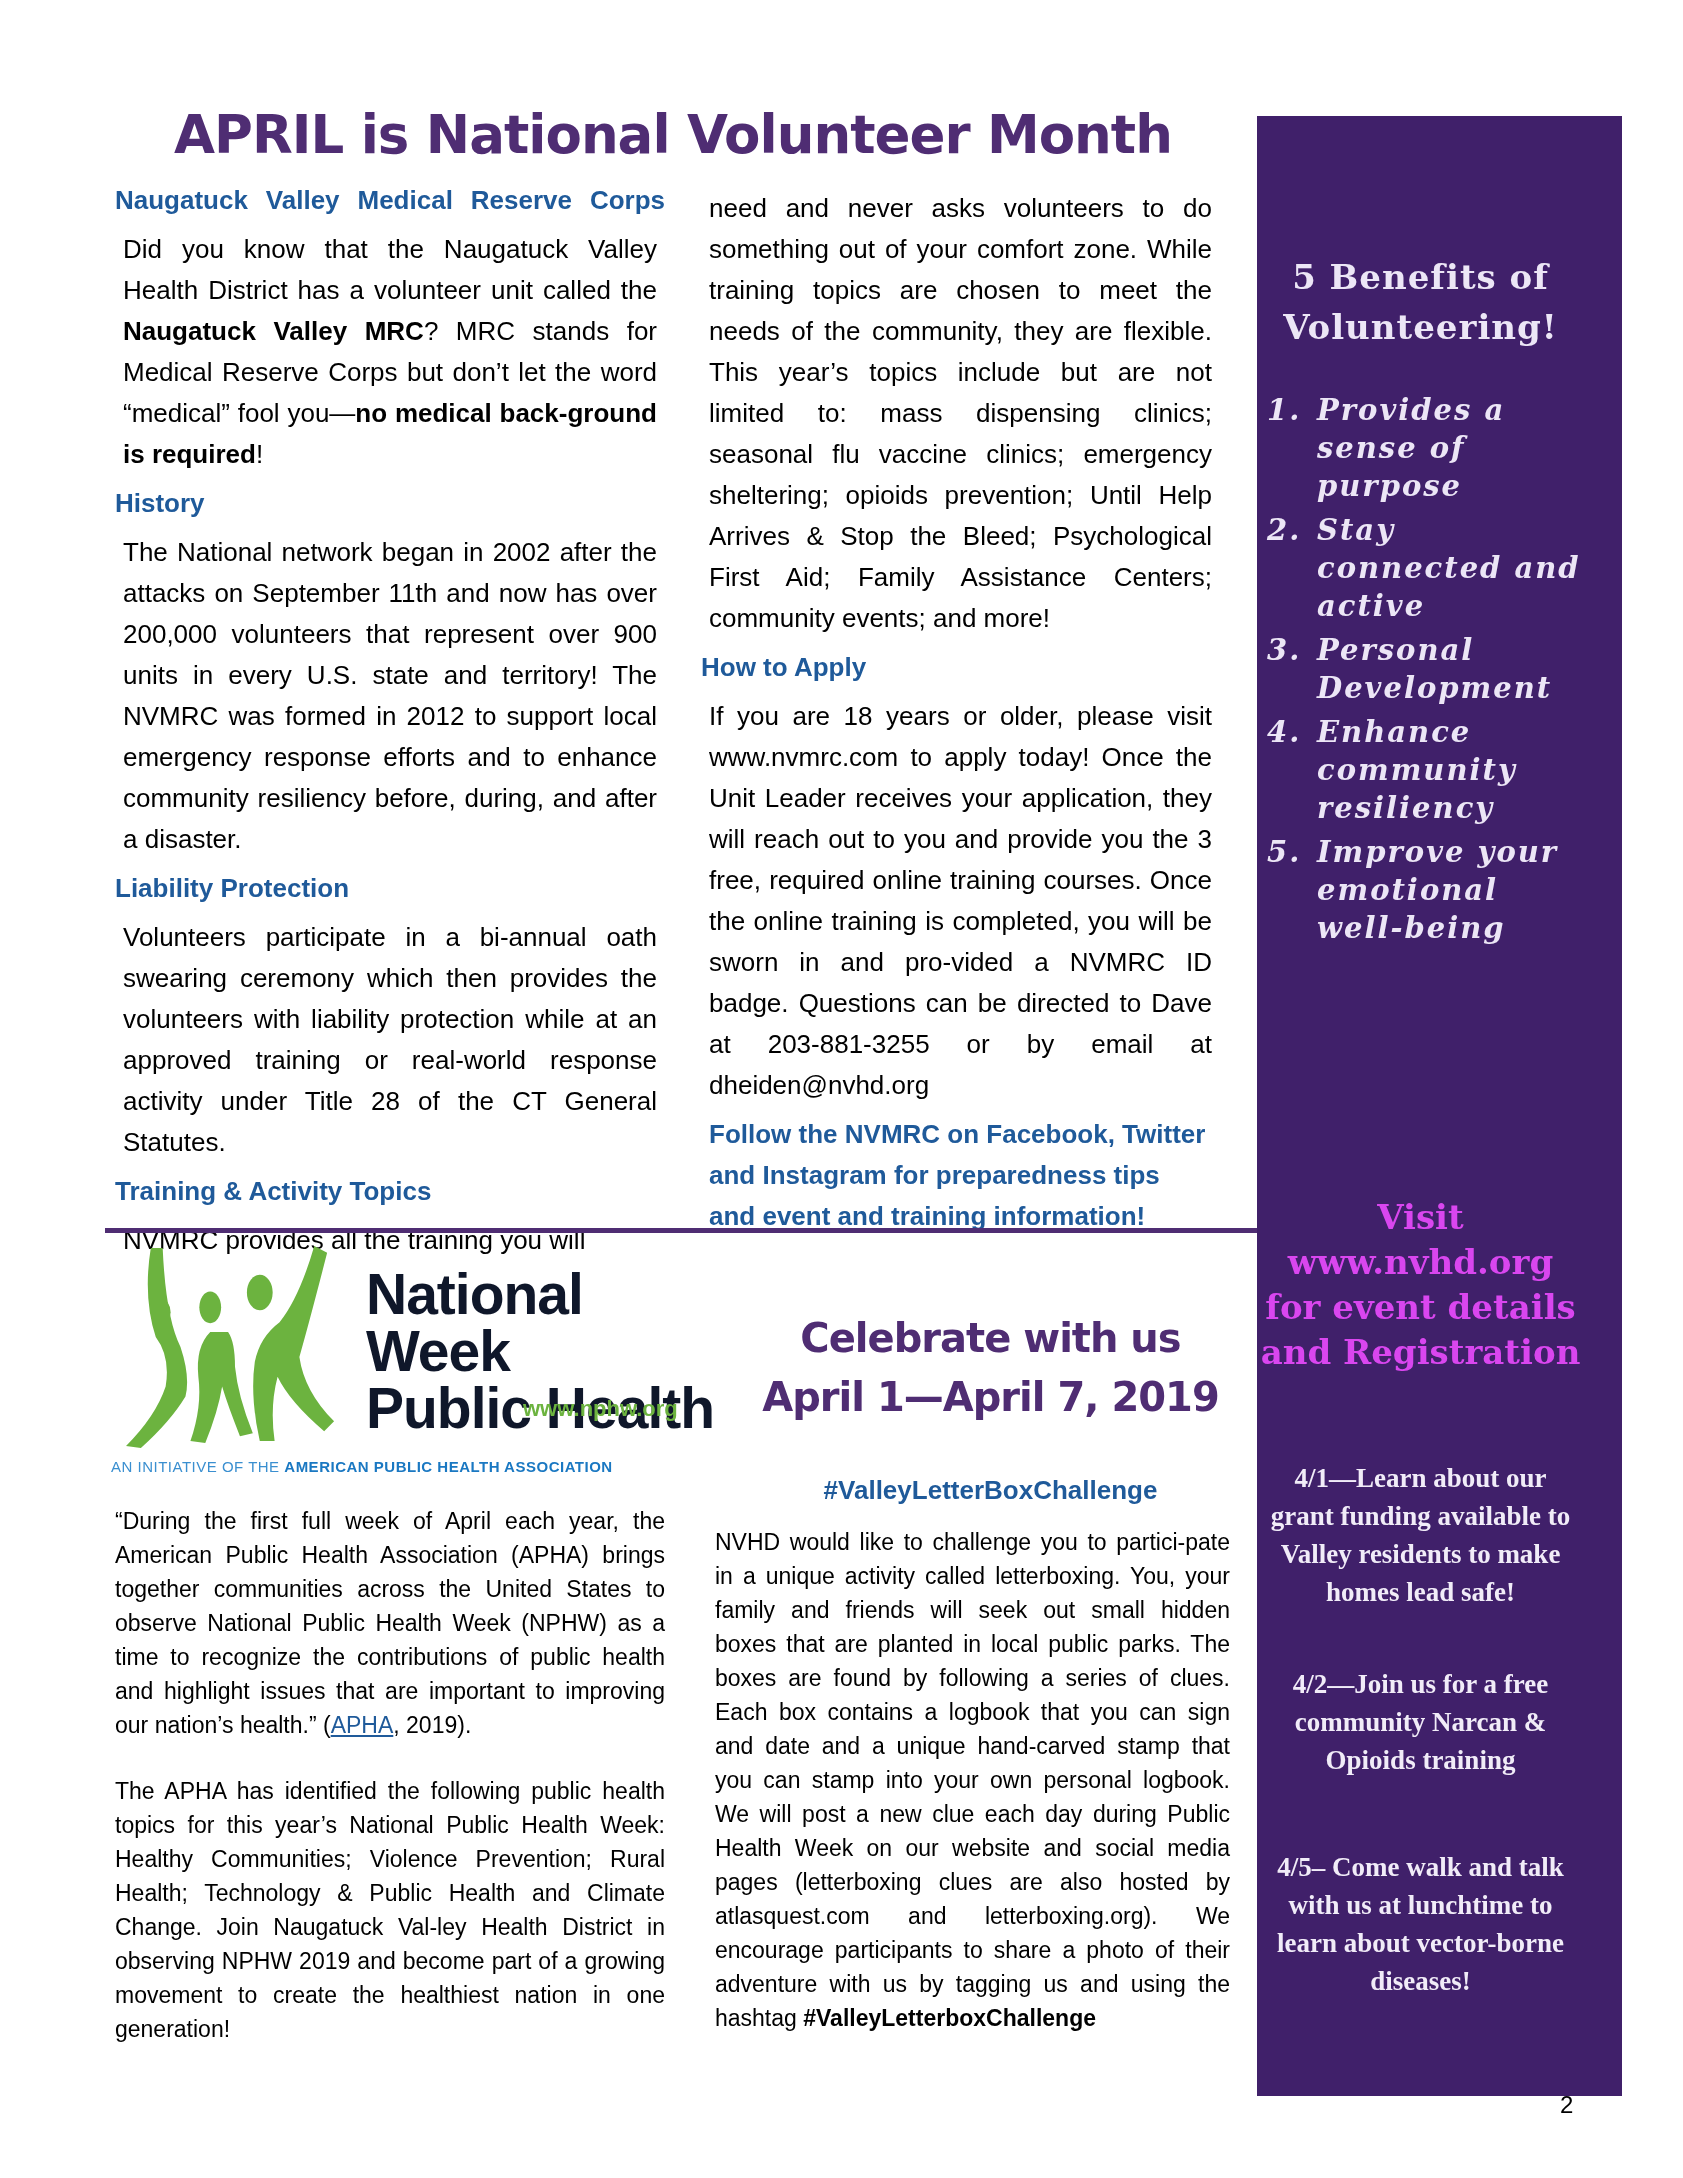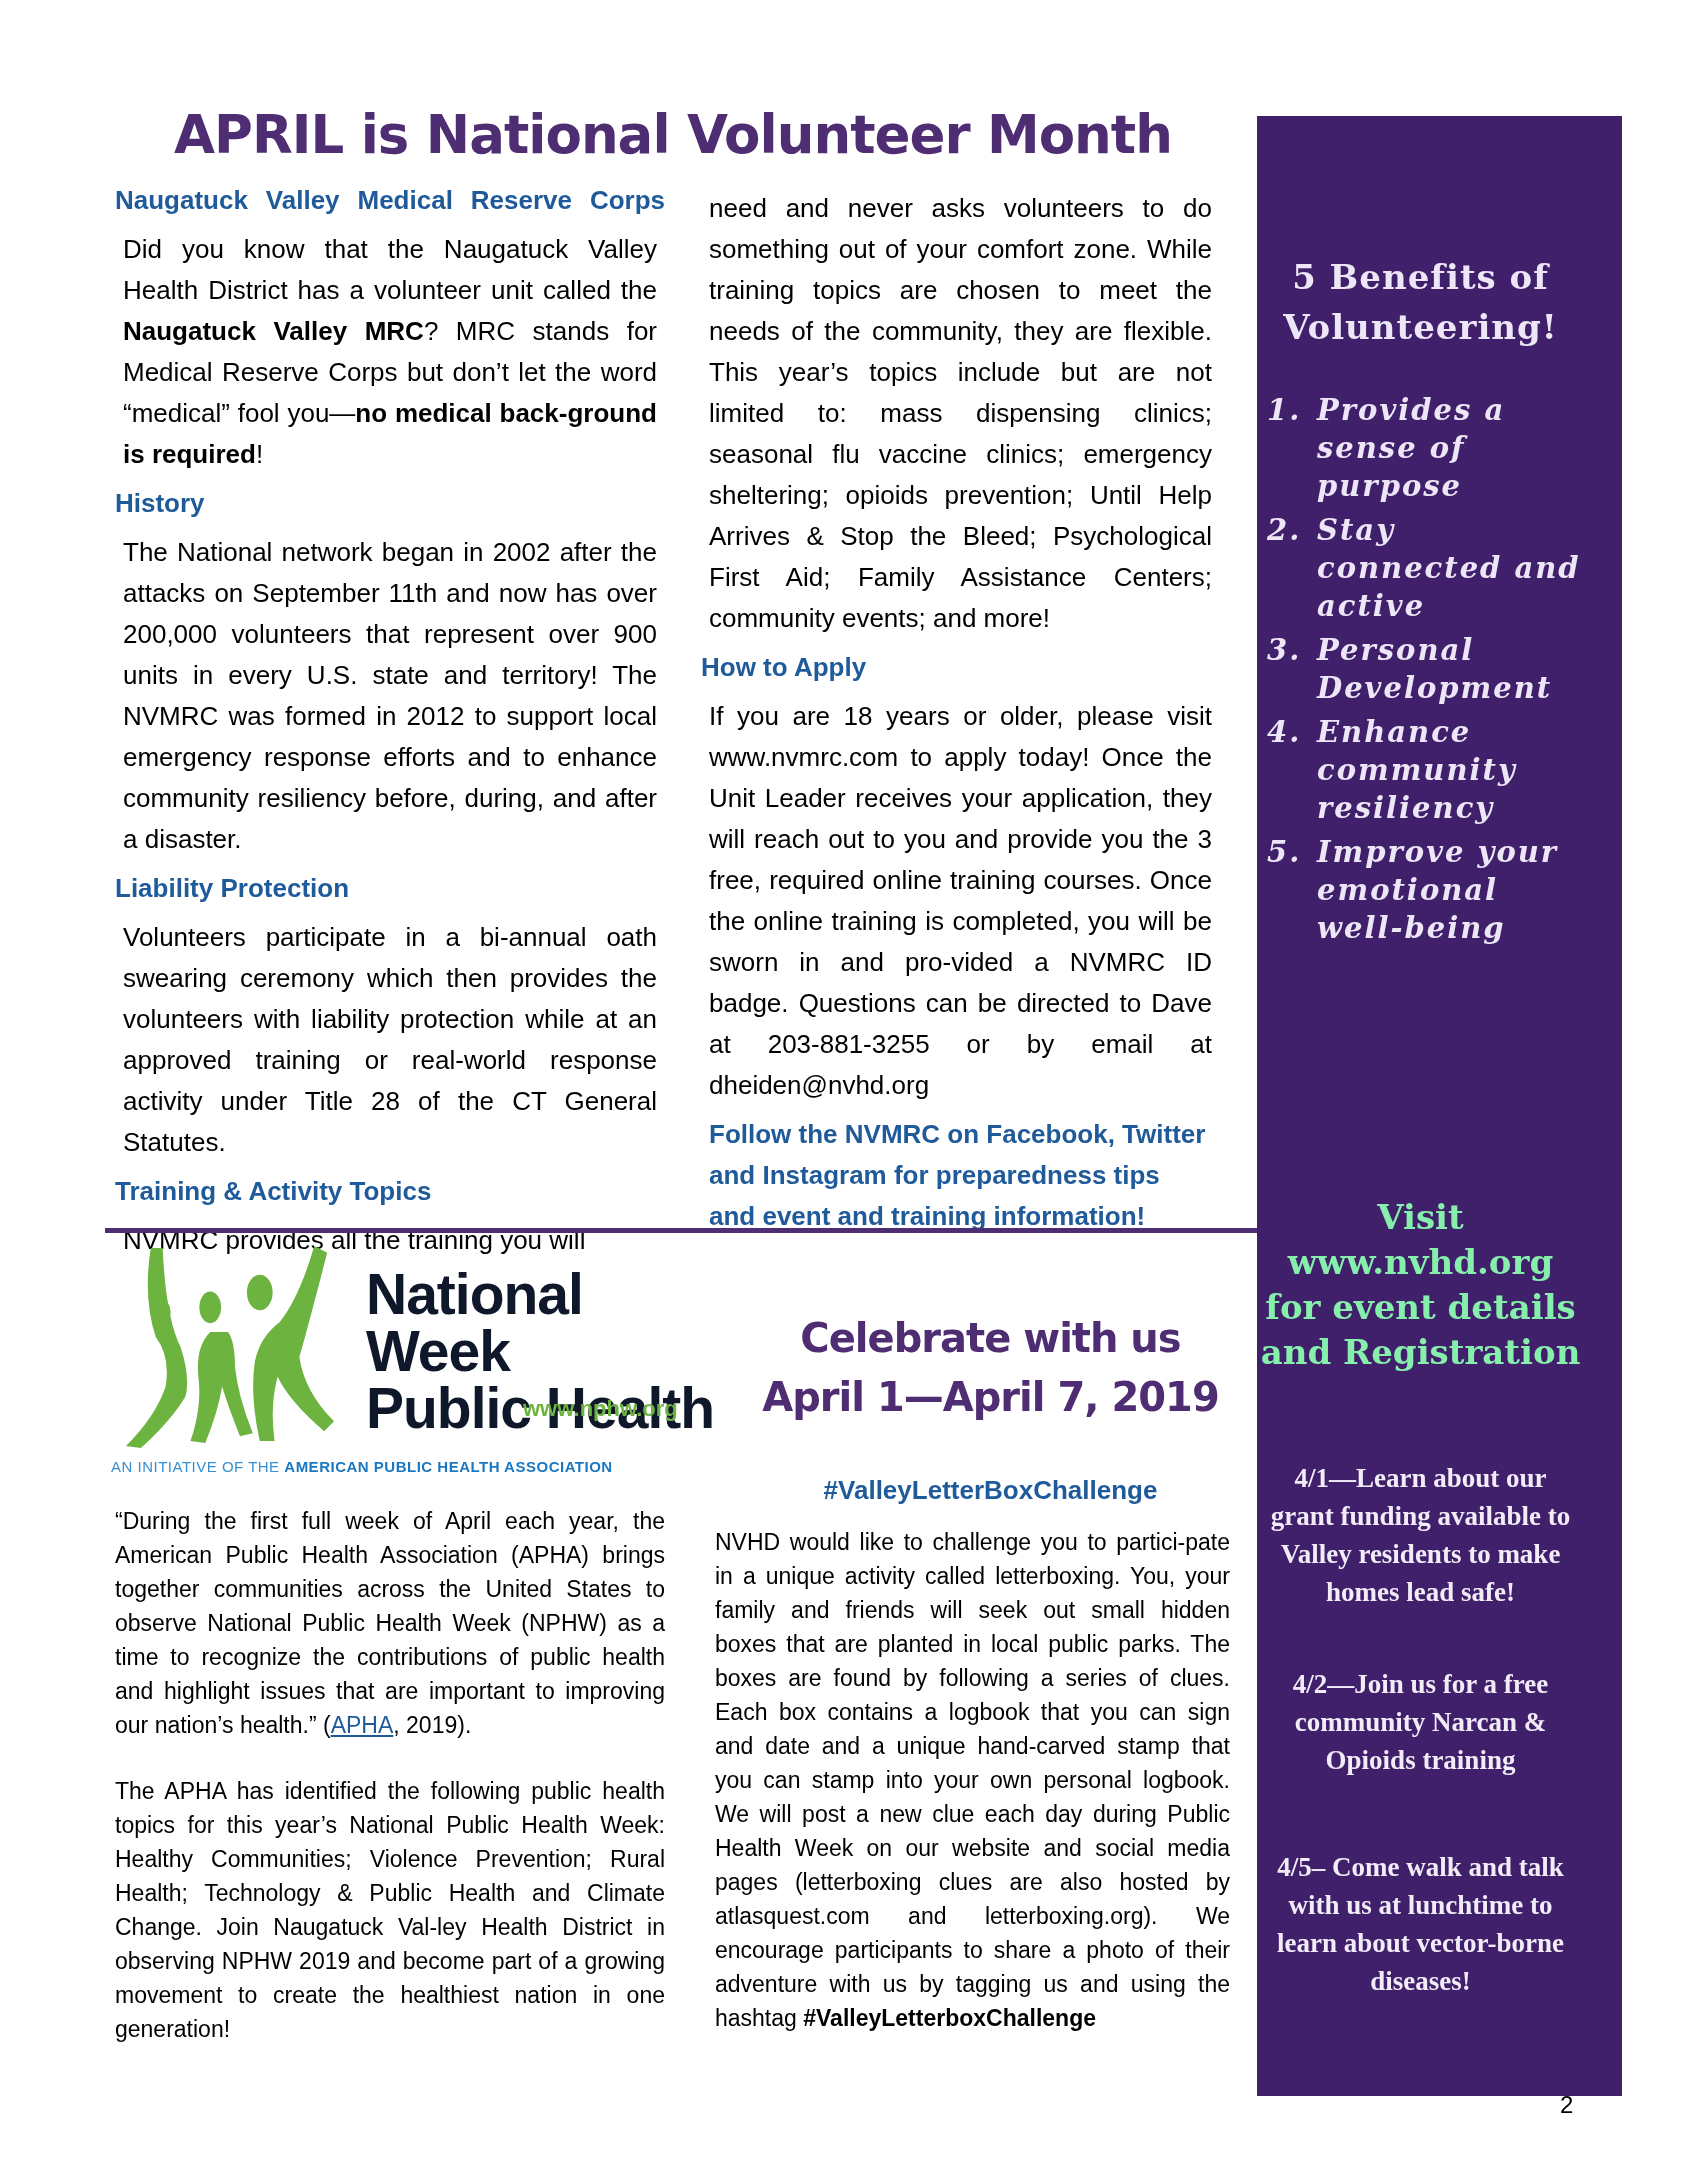--- a/index.html
+++ b/index.html
@@ -16,21 +16,21 @@
   .blue-bold { font-weight: bold; color: #1f5a9a; text-align: left; }
   b { font-weight: bold; }
 
   .divider { position: absolute; left: 105px; top: 1228px; width: 1152px; height: 5px; background: #4f2d73; }
 
   .sidebar { position: absolute; left: 1257px; top: 116px; width: 365px; height: 1980px; background: #40206a; color: #ece6f6; font-family: "DejaVu Serif", "Liberation Serif", serif; font-weight: bold; }
   .sb-heading { position: absolute; left: 0; top: 136px; width: 327px; text-align: center; font-size: 34px; line-height: 50px; letter-spacing: 1px; }
   .sb-list { position: absolute; left: 10px; top: 275px; width: 317px; margin: 0; padding: 0; list-style: none; font-style: italic; font-size: 29px; line-height: 38px; letter-spacing: 2px; }
   .sb-list li { position: relative; padding-left: 50px; margin-bottom: 6px; }
   .sb-list .num { position: absolute; left: 0; top: 0; }
-  .sb-visit { position: absolute; left: 0; top: 1079px; width: 327px; text-align: center; font-size: 34px; line-height: 45px; color: #86efac; }
+  .sb-visit { position: absolute; left: 0; top: 1079px; width: 327px; text-align: center; font-size: 34px; line-height: 45px; color: #d946ef; }
   .sb-event { position: absolute; left: 8px; width: 311px; text-align: center; font-size: 27px; line-height: 38px; color: #f1ecf8; font-family: "Liberation Serif", serif; }
   .ev1 { top: 1343px; }
   .ev2 { top: 1549px; }
   .ev3 { top: 1732px; }
 
   .logo { position: absolute; left: 111px; top: 1238px; width: 604px; height: 248px; }
   .logo-text { position: absolute; left: 255px; top: 28px; font-family: "Liberation Sans", sans-serif; font-weight: bold; color: #0f172a; font-size: 57px; line-height: 57px; letter-spacing: -1px; }
   .logo-url { position: absolute; left: 412px; top: 158px; font-family: "Liberation Sans", sans-serif; font-weight: bold; color: #6cb33f; font-size: 22px; }
   .logo-tag { position: absolute; left: 0; top: 220px; width: 604px; font-family: "Liberation Sans", sans-serif; font-weight: bold; font-size: 15px; color: #1a78c2; letter-spacing: 0.5px; white-space: nowrap; }
   .logo-tag .lite { color: #3a8fd0; font-weight: normal; }

